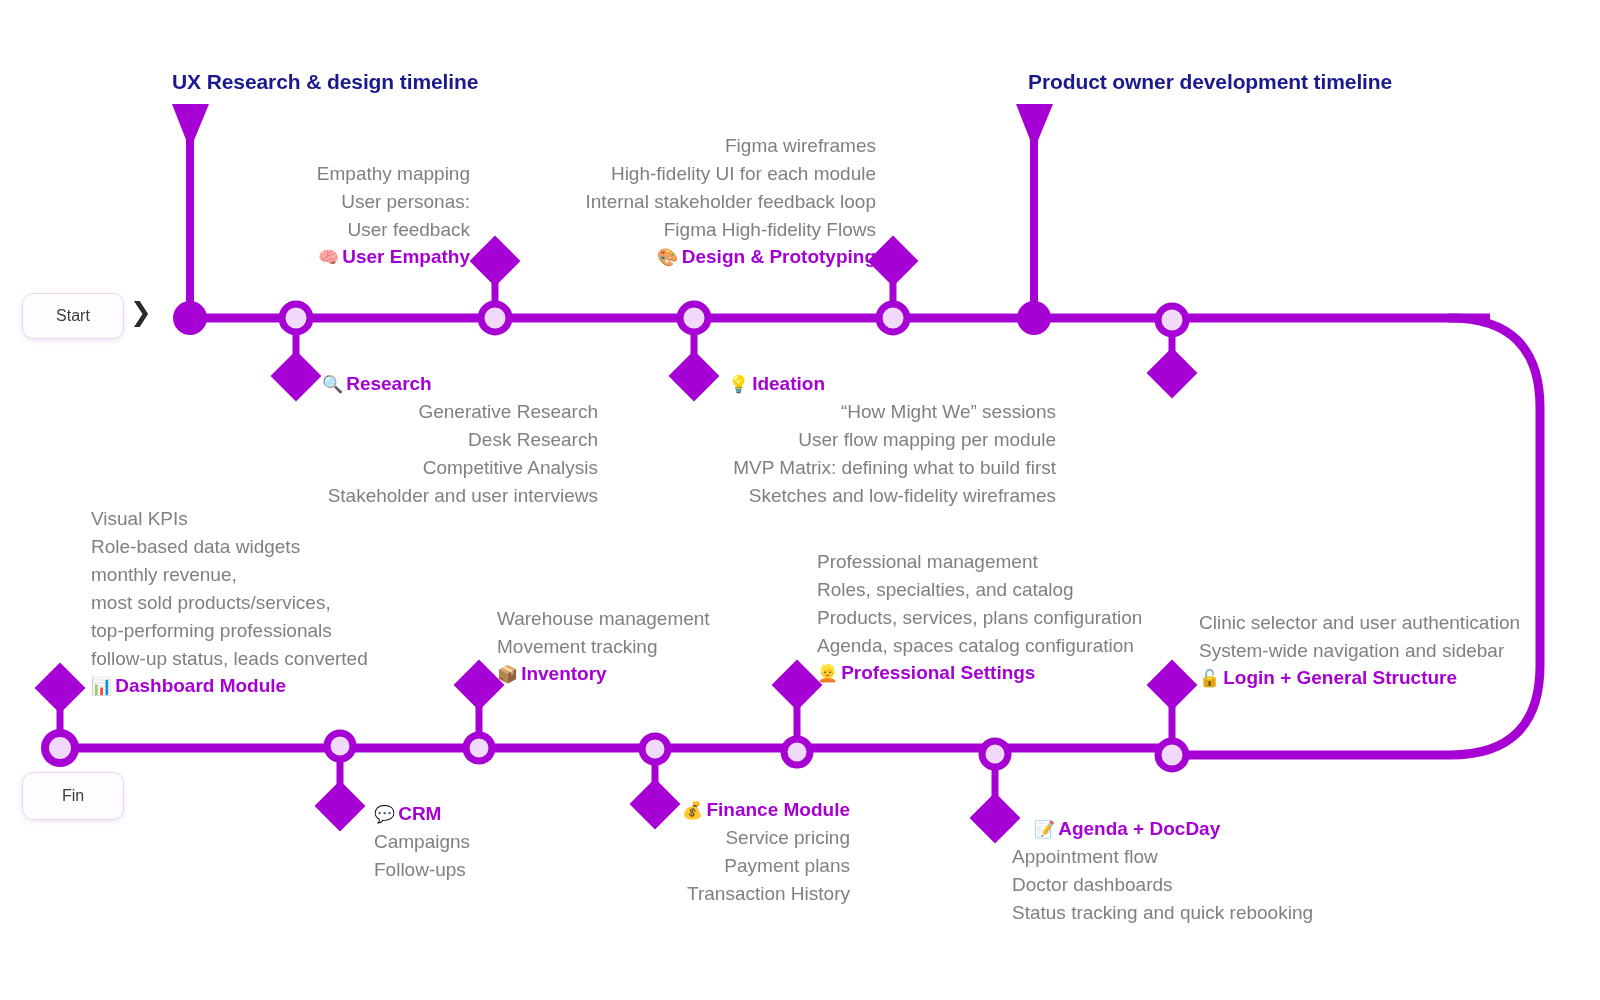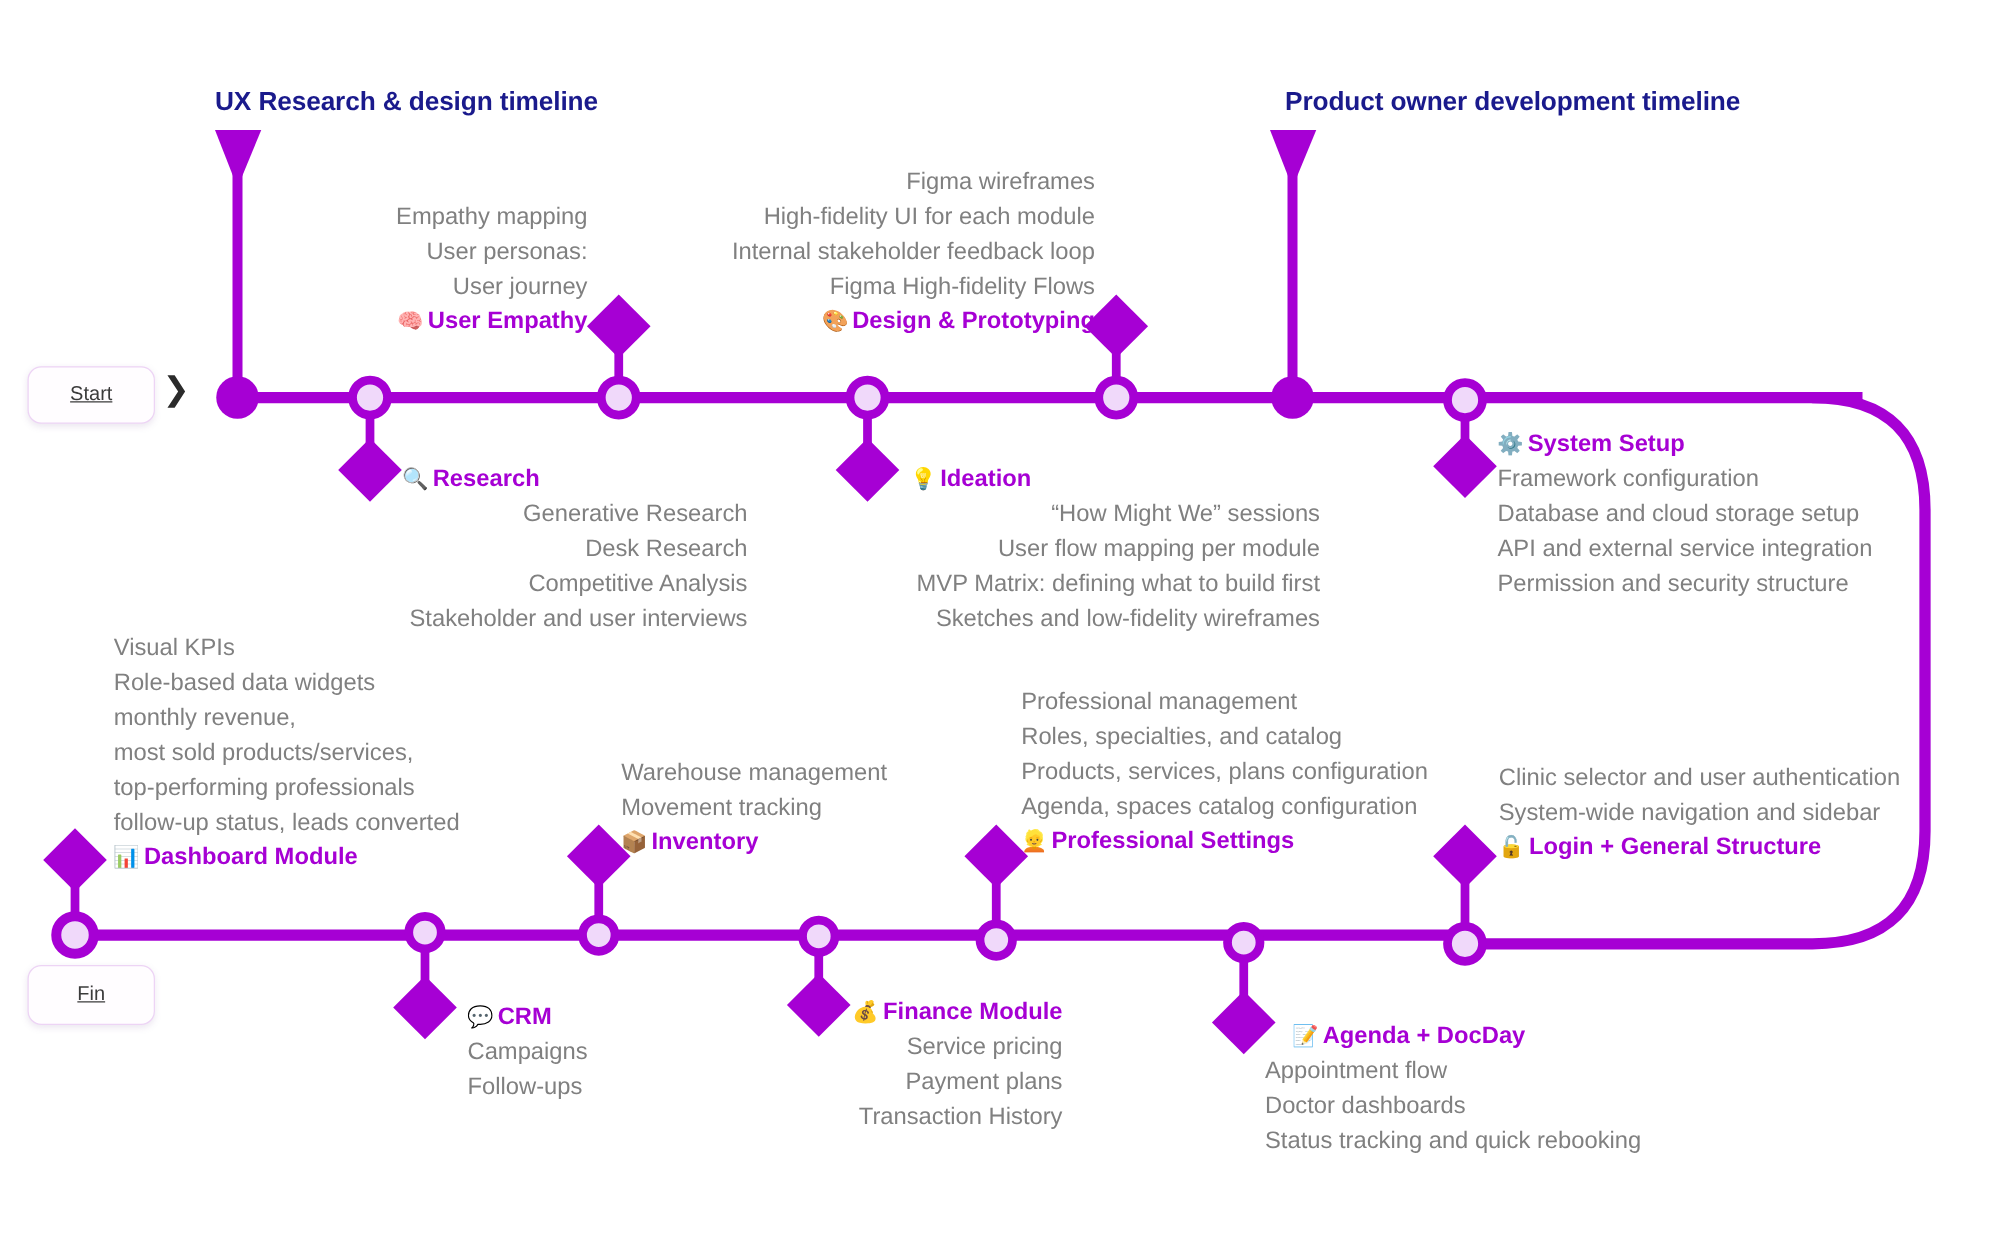--- a/index.html
+++ b/index.html
@@ -34,21 +34,20 @@
     position: absolute;
     border: 1.6px solid #edd4f5;
     border-radius: 11px;
     background: #fffdff;
     box-shadow: 0 2px 5px rgba(150,120,170,0.17);
     display: flex;
     align-items: center;
     justify-content: center;
     font-size: 16px;
     color: #3b3b3b;
-    text-decoration: underline;
   }
   .stage {
     position: absolute;
     white-space: nowrap;
   }
   .stage-heading {
     font-size: 19px;
     font-weight: bold;
     color: #a600d4;
     white-space: nowrap;
@@ -165,21 +164,21 @@
   <div class="chev-start" style="left:130px; top:297px;">❯</div>
 
   <div class="chev-fin" style="left:44px; top:768px;">⌃</div>
   <div class="endcap" style="left:22px; top:772px; width:100px; height:46px;">
     <span>Fin</span>
   </div>
 
   <div class="stage align-right" style="left:70px; top:160px; width:400px;">
     <div class="stage-item">Empathy mapping</div>
     <div class="stage-item">User personas:</div>
-    <div class="stage-item">User journey</div>
+    <div class="stage-item">User feedback</div>
     <div class="stage-heading">
       <span class="emo">🧠</span><span>User Empathy</span>
     </div>
   </div>
 
   <div class="stage align-right" style="left:446px; top:132px; width:430px;">
     <div class="stage-item">Figma wireframes</div>
     <div class="stage-item">High-fidelity UI for each module</div>
     <div class="stage-item">Internal stakeholder feedback loop</div>
     <div class="stage-item">Figma High-fidelity Flows</div>
@@ -201,29 +200,20 @@
   <div class="stage align-right" style="left:196px; top:371px; width:402px;">
     <div class="stage-heading align-left" style="margin-left:126px;">
       <span class="emo">🔍</span><span>Research</span>
     </div>
     <div class="stage-item">Generative Research</div>
     <div class="stage-item">Desk Research</div>
     <div class="stage-item">Competitive Analysis</div>
     <div class="stage-item">Stakeholder and user interviews</div>
   </div>
 
-  <div class="stage align-left" style="left:1198px; top:343px; width:400px;">
-    <div class="stage-heading">
-      <span class="emo">⚙️</span><span>System Setup</span>
-    </div>
-    <div class="stage-item">Framework configuration</div>
-    <div class="stage-item">Database and cloud storage setup</div>
-    <div class="stage-item">API and external service integration</div>
-    <div class="stage-item">Permission and security structure</div>
-  </div>
 
   <div class="stage align-left" style="left:91px; top:505px; width:400px;">
     <div class="stage-item">Visual KPIs</div>
     <div class="stage-item">Role-based data widgets</div>
     <div class="stage-item">monthly revenue,</div>
     <div class="stage-item">most sold products/services,</div>
     <div class="stage-item">top-performing professionals</div>
     <div class="stage-item">follow-up status, leads converted</div>
     <div class="stage-heading">
       <span class="emo">📊</span><span>Dashboard Module</span>

